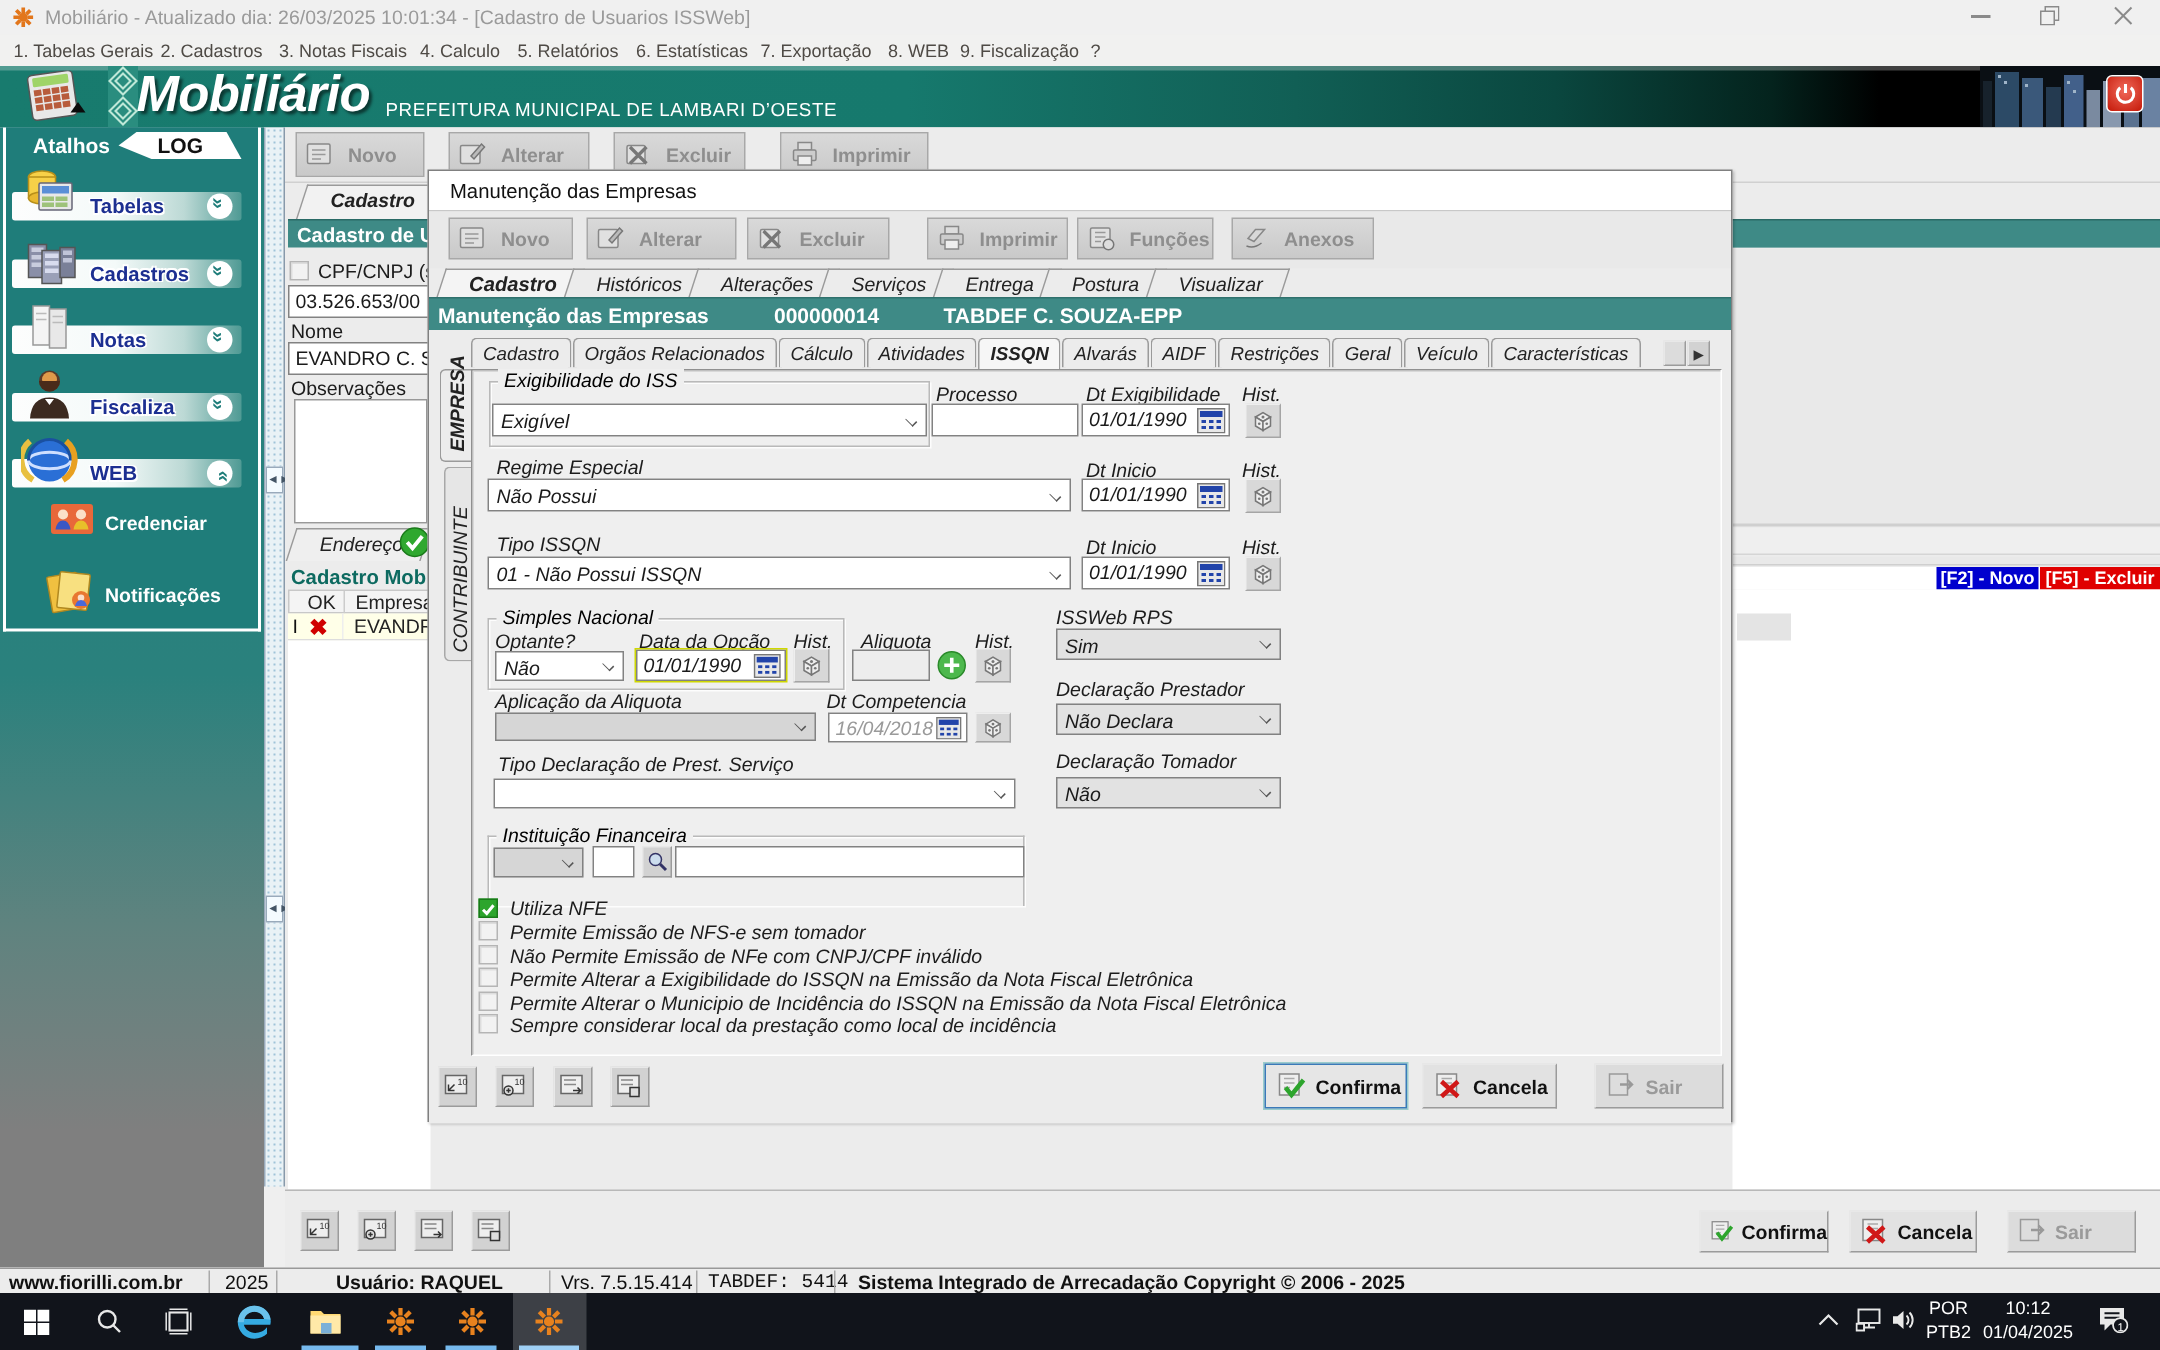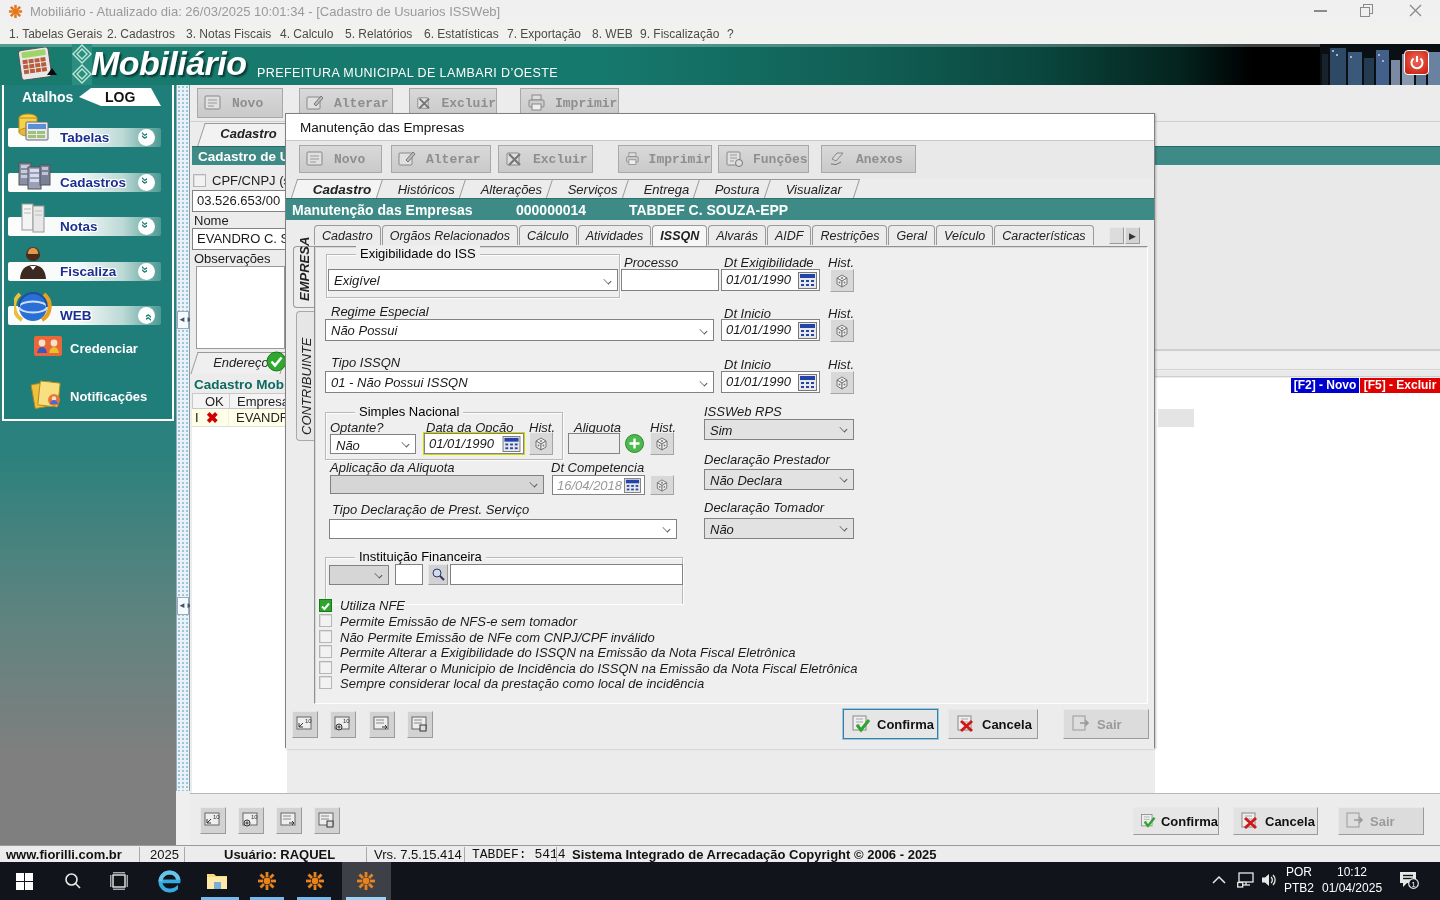--- a/index.html
+++ b/index.html
@@ -9,23 +9,23 @@
   .abs { position:absolute; }
   .it { font-style:italic; }
   .b { font-weight:bold; }
   .fld { position:absolute; background:#fff; border:1px solid #828282; font-style:italic; font-size:13px; color:#1a1a1a; padding:2px 0 0 4px; height:22px; white-space:nowrap; overflow:hidden; }
   .combo { position:absolute; background:#fff; border:1px solid #828282; font-style:italic; font-size:13px; color:#1a1a1a; padding:3px 0 0 5px; height:22px; }
   .combo .cv { position:absolute; right:5px; top:7px; width:8px; height:8px; }
   .cv::before { content:""; position:absolute; left:0; top:0; width:6px; height:6px; border-right:1px solid #555; border-bottom:1px solid #555; transform:rotate(45deg) scale(1,.62); }
   .dis { background:#d6d6d6 !important; color:#8a8a8a !important; }
   .lbl { position:absolute; font-style:italic; font-size:13px; color:#1c1c1c; white-space:nowrap; }
   .gb { position:absolute; border:1px solid #b9b9b9; box-shadow:1px 1px 0 #fdfdfd, inset 1px 1px 0 #fdfdfd; }
-  .gblbl { position:absolute; top:-8px; left:6px; background:#efefef; padding:0 4px; font-size:13px; white-space:nowrap;margin-left:24px; }
+  .gblbl { position:absolute; top:-8px; left:6px; background:#efefef; padding:0 4px; font-style:italic; font-size:13px; white-space:nowrap; }
   .btn3 { position:absolute; background:#d2d2d2; border:1px solid #9b9b9b; border-top-color:#e8e8e8; border-left-color:#e8e8e8; }
-  .tbtn { position:absolute; height:30px; background:linear-gradient(#d9d9d9,#c9c9c9); border:1px solid #a8a8a8; color:#8e8e8e; font-weight:bold; font-size:13px; display:flex; align-items:center;font-family:Liberation Mono, monospace; }
+  .tbtn { position:absolute; height:30px; background:linear-gradient(#d9d9d9,#c9c9c9); border:1px solid #a8a8a8; color:#8e8e8e; font-weight:bold; font-size:13px; display:flex; align-items:center; }
   .tbtn svg { margin:0 8px 0 6px; }
   .tab1 { position:relative; display:inline-block; height:20px; padding:2px 14px 0 18px; font-style:italic; font-size:13px; color:#222; background:#ececec; border:1px solid #9a9a9a; border-bottom:none; transform:skewX(-18deg); margin-right:-8px; }
   .tab1 > span { display:inline-block; transform:skewX(18deg); }
   .tab2 { position:relative; display:inline-block; height:20px; padding:3px 7px 0 7px; font-style:italic; font-size:12.5px; color:#222; background:#ececec; border:1px solid #9a9a9a; border-bottom:none; border-radius:4px 4px 0 0; margin-right:1px; }
   .hist { position:absolute; width:24px; height:23px; background:#d8d8d8; border:1px solid #a5a5a5; border-top-color:#eee; border-left-color:#eee; }
   .cal { position:absolute; right:2px; top:2px; width:19px; height:17px; }
   .chk { position:absolute; width:13px; height:13px; border:1px solid #b5b5b5; background:#f2f2f2; box-shadow:inset 1px 1px 0 #ddd; }
 </style>
 </head>
 <body>

